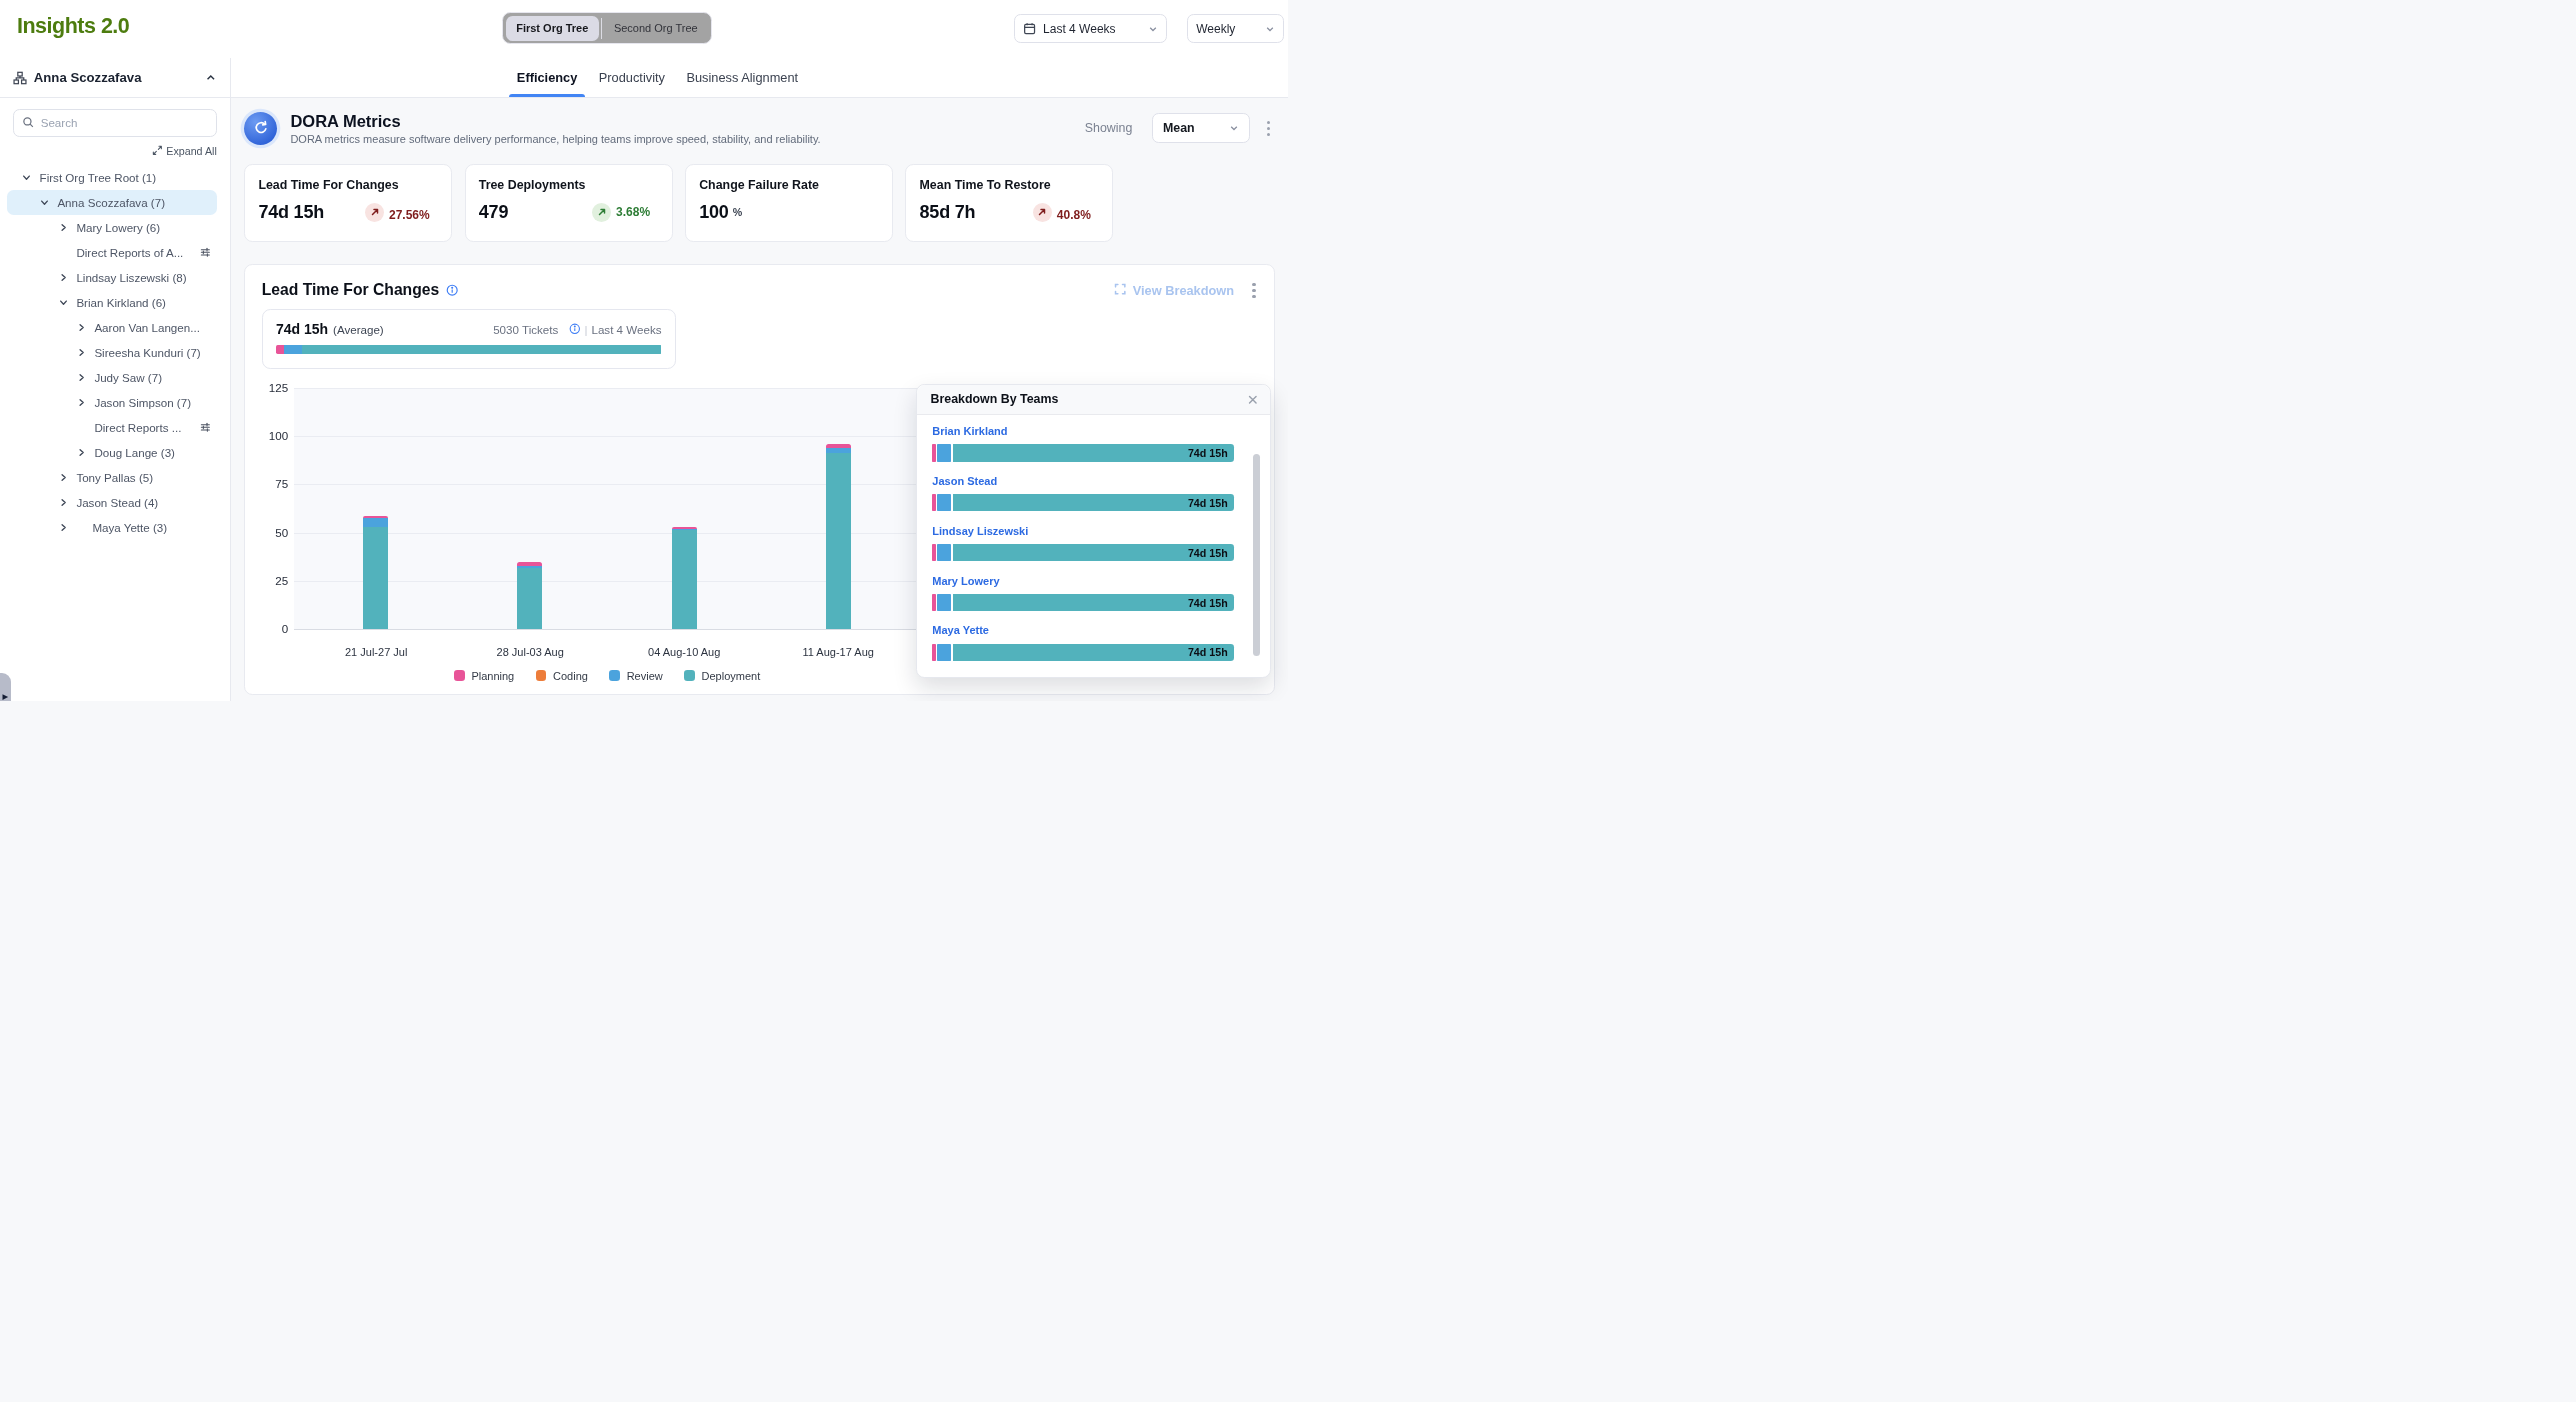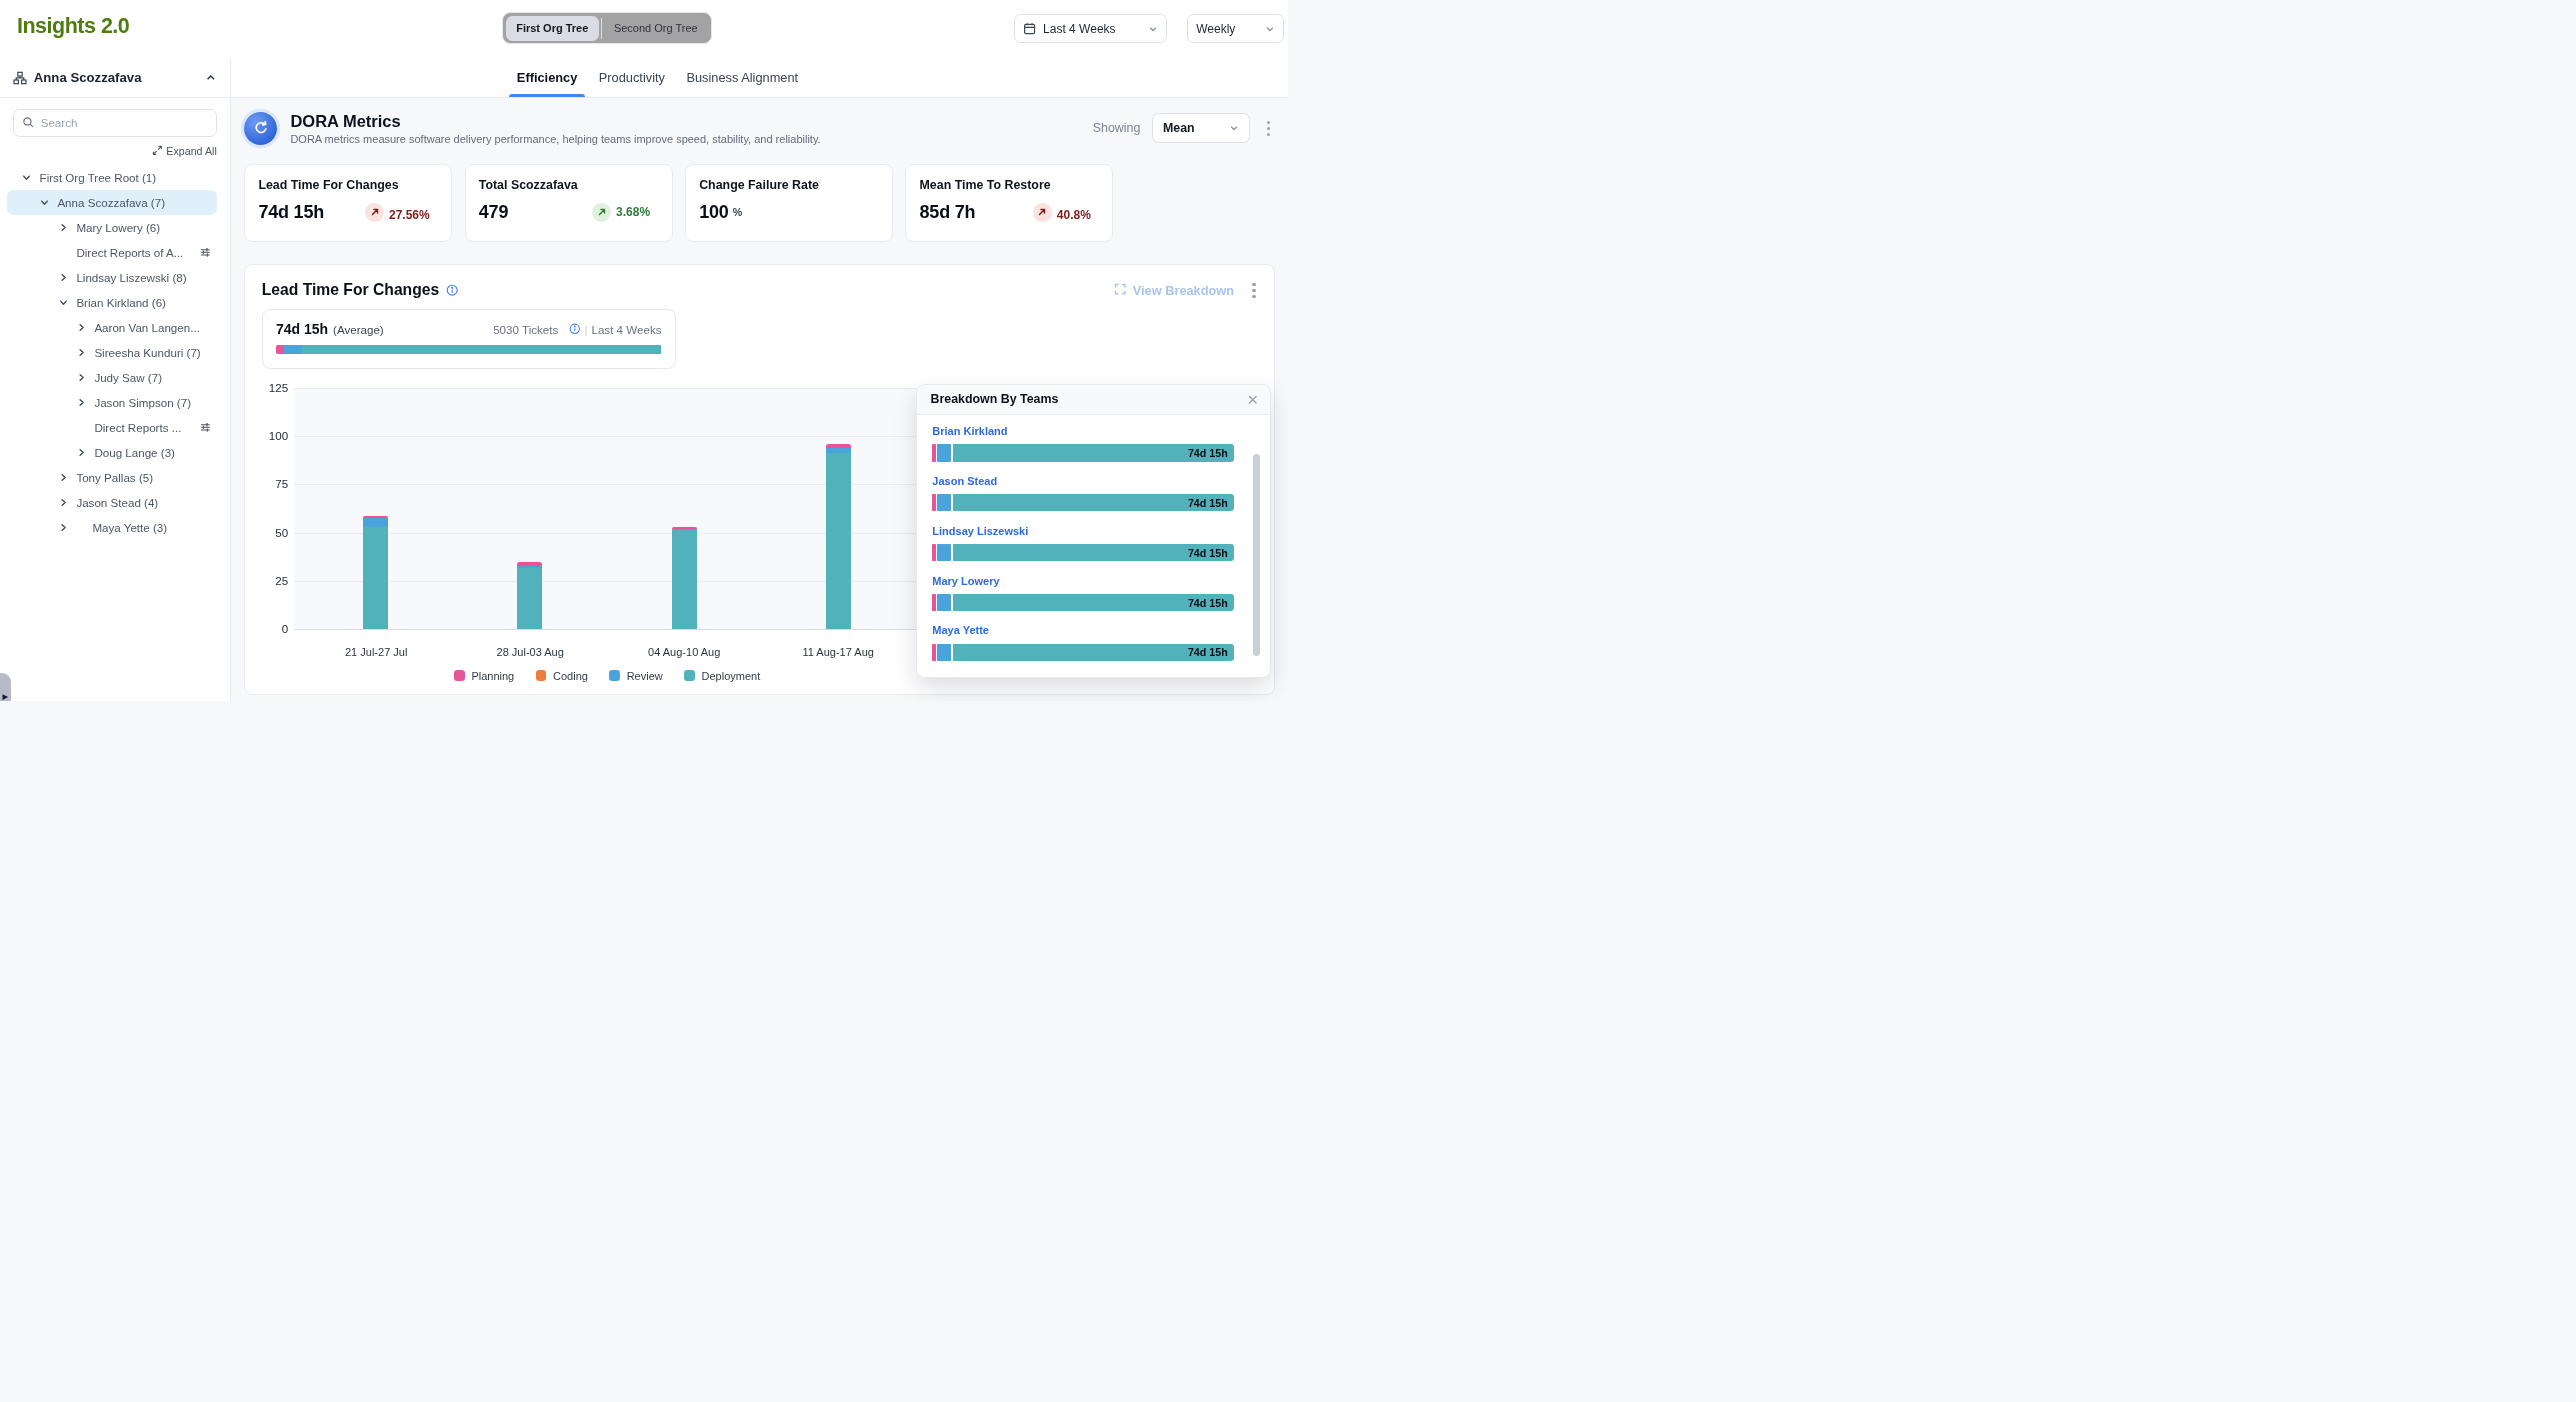--- a/index.html
+++ b/index.html
@@ -58,21 +58,21 @@
   .dora-head { display:flex; align-items:center; position:relative; height:36px; }
   .dora-badge { width:33px; height:33px; border-radius:50%; flex:none;
     background:radial-gradient(circle at 35% 30%, #6d9bf2, #2f63d8 75%);
     box-shadow:0 0 0 3.3px #dbe7fb; display:flex; align-items:center; justify-content:center; }
   .dora-titles { margin-left:13.2px; }
   .dora-title { font-size:16.5px; font-weight:800; color:#0c1220; }
   .dora-desc { font-size:11px; color:#626b7b; margin-top:2.5px; }
   .dora-right { margin-left:auto; display:flex; align-items:center; gap:11.6px; }
   .showing-label { font-size:12.4px; color:#7b8291; }
   .mean-select { width:98px; height:30px; border:0.8px solid #dfe1ea; border-radius:6.6px; background:#fff;
-    display:flex; align-items:center; padding:0 10px; font-size:12.4px; font-weight:700; color:#14181f; cursor:pointer; }
+    display:flex; align-items:center; padding:0 10px; font-size:12.4px; font-weight:700; color:#14181f; cursor:pointer;margin-left:8px; }
   .mean-select .grow { flex:1; }
   .kebab { display:flex; flex-direction:column; gap:2.5px; padding:3.3px 5px; cursor:pointer; }
   .kebab i { width:3.3px; height:3.3px; border-radius:50%; background:#9aa0ad; }
 
   
   .metric-row { display:flex; gap:12.4px; margin-top:18px; }
   .metric-card { width:208px; height:78px; background:#fff; border:0.8px solid #e8eaf0; border-radius:8.3px; padding:12.4px 13.2px; }
   .metric-label { font-size:12.4px; font-weight:700; color:#10141c; white-space:nowrap; }
   .metric-value-row { display:flex; align-items:center; margin-top:10px; }
   .metric-value { font-size:18px; font-weight:800; color:#0b0f17; letter-spacing:-0.2px; }
@@ -404,21 +404,21 @@
                   <span class="bubble">
                     <svg width="10" height="10" viewBox="0 0 12 12" fill="none" stroke="currentColor" stroke-width="1.8" stroke-linecap="round" stroke-linejoin="round">
                       <path d="M3 9L9 3M9 3H4.8M9 3v4.2"></path>
                     </svg>
                   </span>
                   <span>27.56%</span>
                 </span>
               </div>
             </div>
             <div class="metric-card">
-              <div class="metric-label">Total Scozzafava</div>
+              <div class="metric-label">Tree Deployments</div>
               <div class="metric-value-row">
                 <span class="metric-value">479</span>
                 <span class="delta good">
                   <span class="bubble">
                     <svg width="10" height="10" viewBox="0 0 12 12" fill="none" stroke="currentColor" stroke-width="1.8" stroke-linecap="round" stroke-linejoin="round">
                       <path d="M3 9L9 3M9 3H4.8M9 3v4.2"></path>
                     </svg>
                   </span>
                   <span>3.68%</span>
                 </span>

